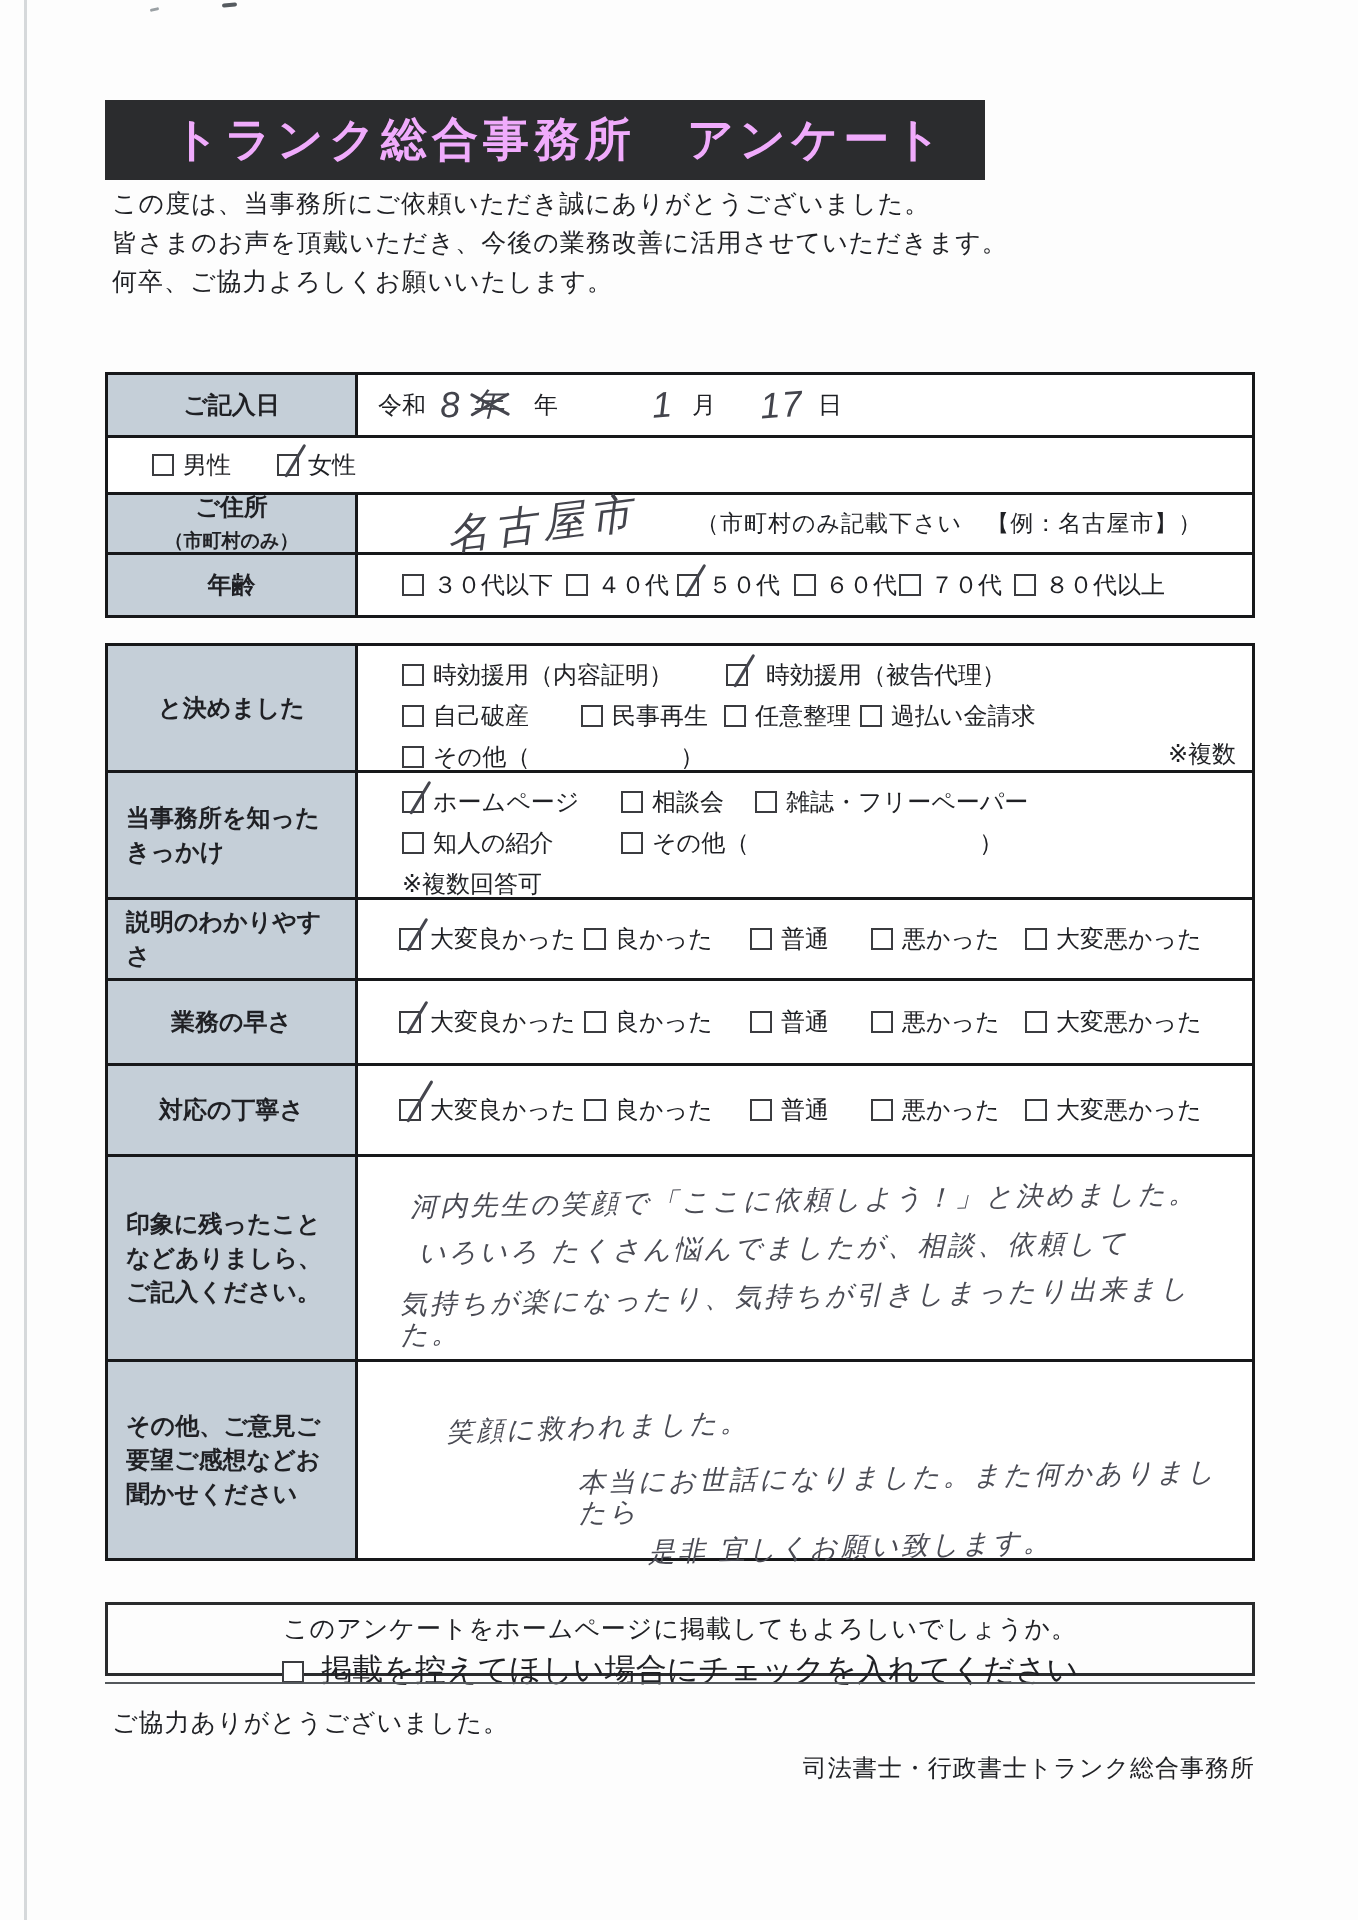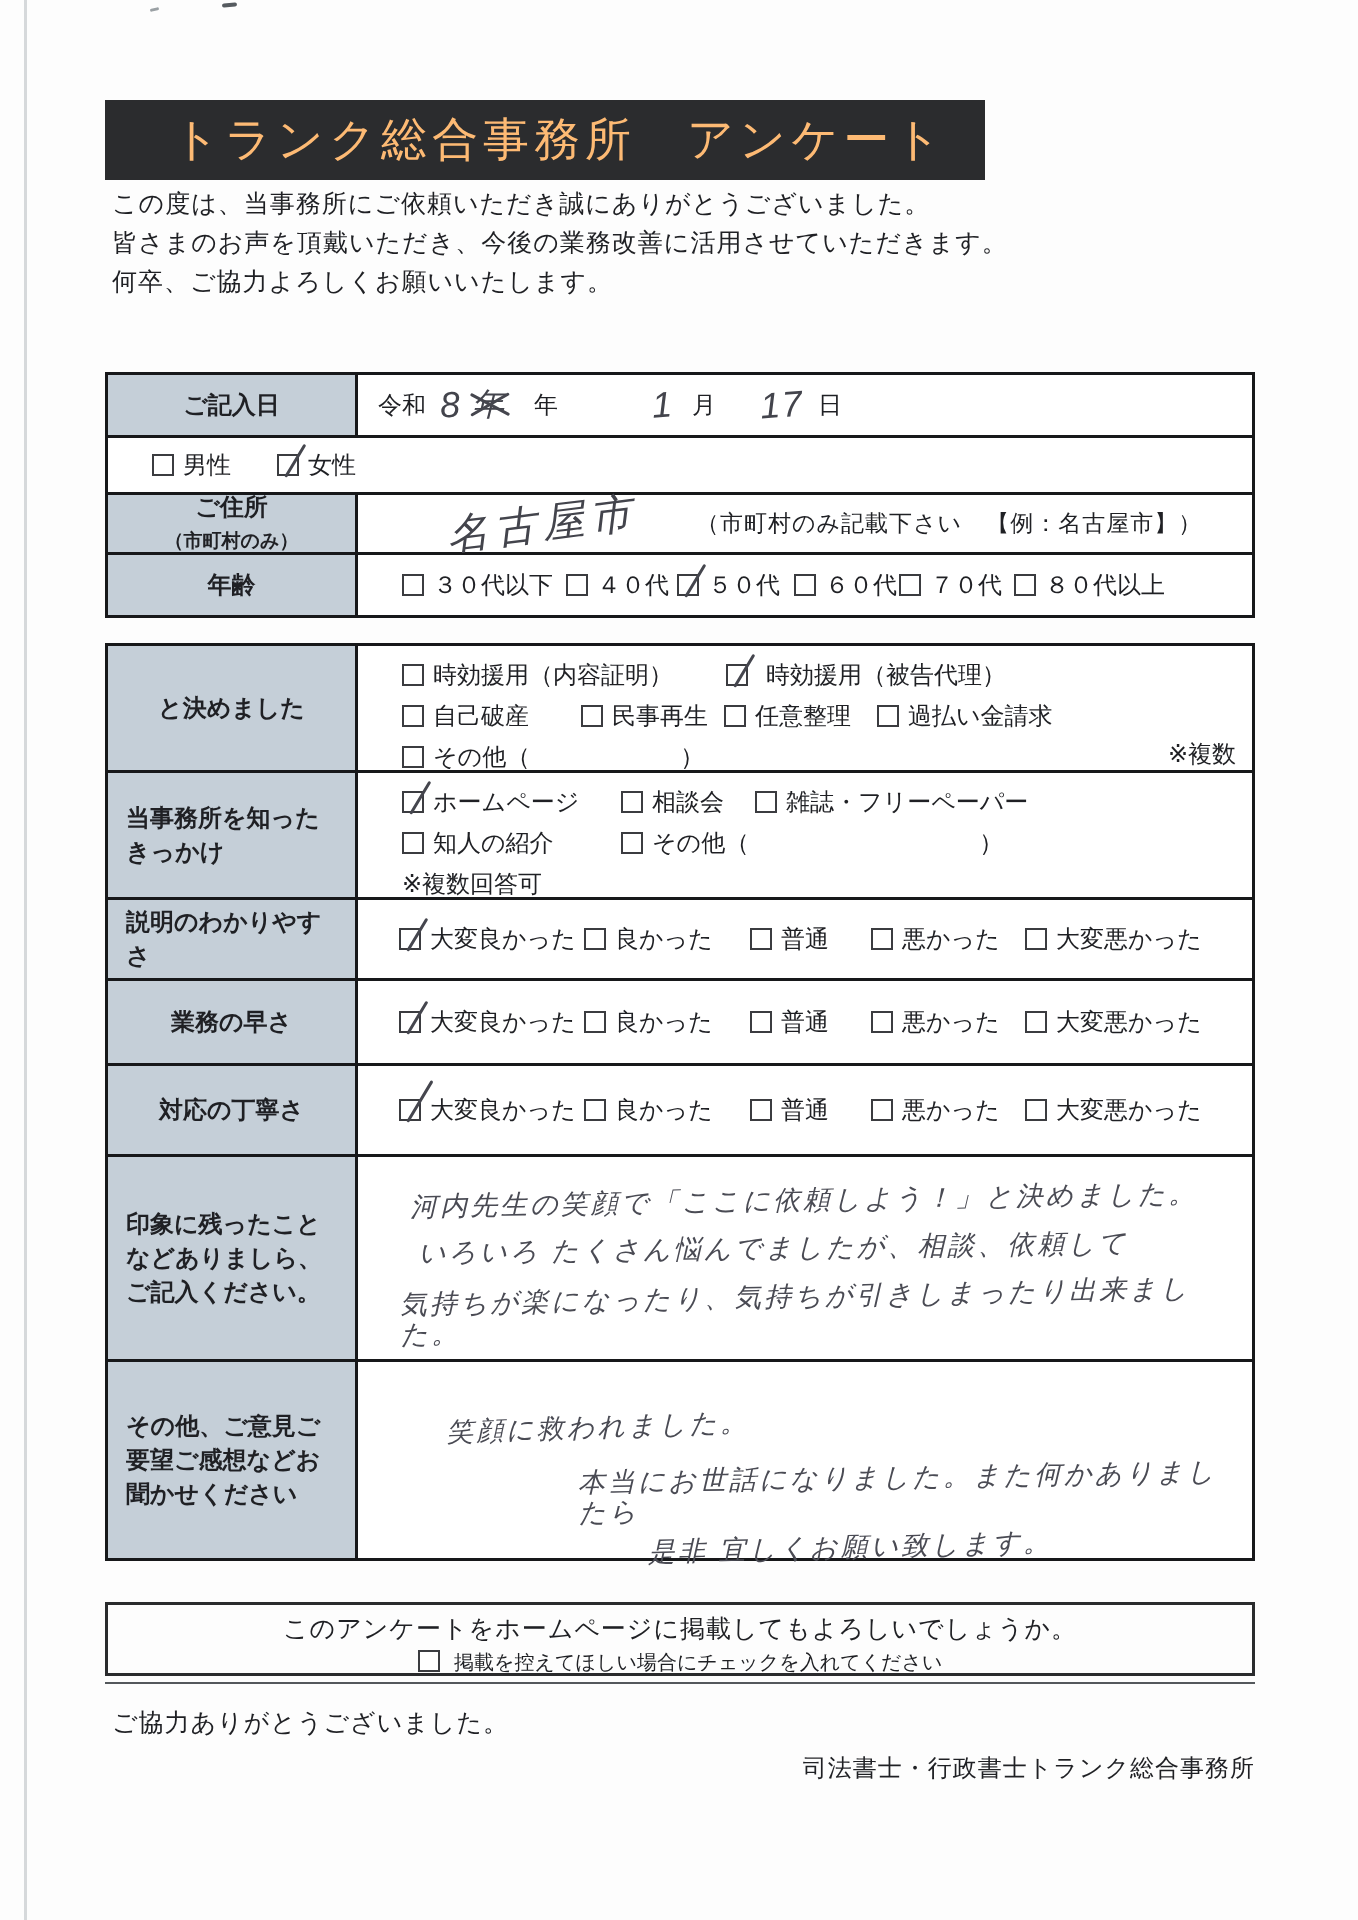--- a/index.html
+++ b/index.html
@@ -8,21 +8,21 @@
 
   
   .scanline { position:absolute; left:24px; top:0; width:3px; height:1920px; background:#d6d9db; }
   .speck { position:absolute; border-radius:2px; }
   .s1 { left:150px; top:8px; width:9px; height:3px; background:#9aa0a4; transform:rotate(-12deg); }
   .s2 { left:222px; top:3px; width:15px; height:4px; background:#565b60; transform:rotate(-6deg); }
 
   
   .hdr { position:absolute; left:105px; top:100px; width:880px; height:80px; background:#2b2c2e;
          display:flex; align-items:center; justify-content:center; }
-  .hdr-title { color:#fdba74; font-size:46px; font-weight:normal; letter-spacing:5px;margin-left:29px; }
+  .hdr-title { color:#f0abfc; font-size:46px; font-weight:bold; letter-spacing:5px;margin-left:29px; }
 
   
   .intro { position:absolute; left:112px; top:190px; width:1160px; }
   .intro p { margin:0 0 12px 0; font-size:25px; line-height:27px; letter-spacing:1px; }
 
   
   .tbl { position:absolute; left:105px; width:1150px; border:3px solid #17181a; background:#ffffff; box-sizing:border-box; }
   .t1 { top:372px; }
   .t2 { top:643px; }
   .row { display:flex; border-bottom:3px solid #17181a; box-sizing:border-box; }
@@ -60,21 +60,21 @@
   .gap { display:inline-block; }
 
   
   .comment { padding:24px 18px 0 40px; }
   .cl { font-size:27px; line-height:30px; letter-spacing:3px; color:#4a4b54; }
 
   
   .pubbox { position:absolute; left:105px; top:1602px; width:1150px; height:74px; border:3px solid #2a2b2d;
             box-sizing:border-box; text-align:center; }
   .pb1 { margin-top:7px; font-size:25px; letter-spacing:1px; }
-  .pb2 { margin-top:4px; font-size:20px; }
+  .pb2 { margin-top:4px; font-size:31px; }
   .dline { position:absolute; left:105px; top:1682px; width:1150px; height:2px; background:#54585c; }
 
   
   .ft-left { position:absolute; left:112px; top:1706px; font-size:25px; letter-spacing:1px; }
   .ft-right { position:absolute; left:105px; top:1752px; width:1150px; text-align:right; font-size:24px; letter-spacing:1px; }
 </style>
 </head>
 <body>
 
 <div class="page">
@@ -196,21 +196,21 @@
         </div>
         <div class="ln">
           <span class="opt" style="width:179px">
             <span class="cb"></span>
             <span class="optlab">自己破産</span>
           </span>
           <span class="opt" style="width:143px">
             <span class="cb"></span>
             <span class="optlab">民事再生</span>
           </span>
-          <span class="opt" style="width:153px">
+          <span class="opt" style="width:136px">
             <span class="cb"></span>
             <span class="optlab">任意整理</span>
           </span>
           <span class="opt">
             <span class="cb"></span>
             <span class="optlab">過払い金請求</span>
           </span>
         </div>
         <div class="ln">
           <span class="opt">

